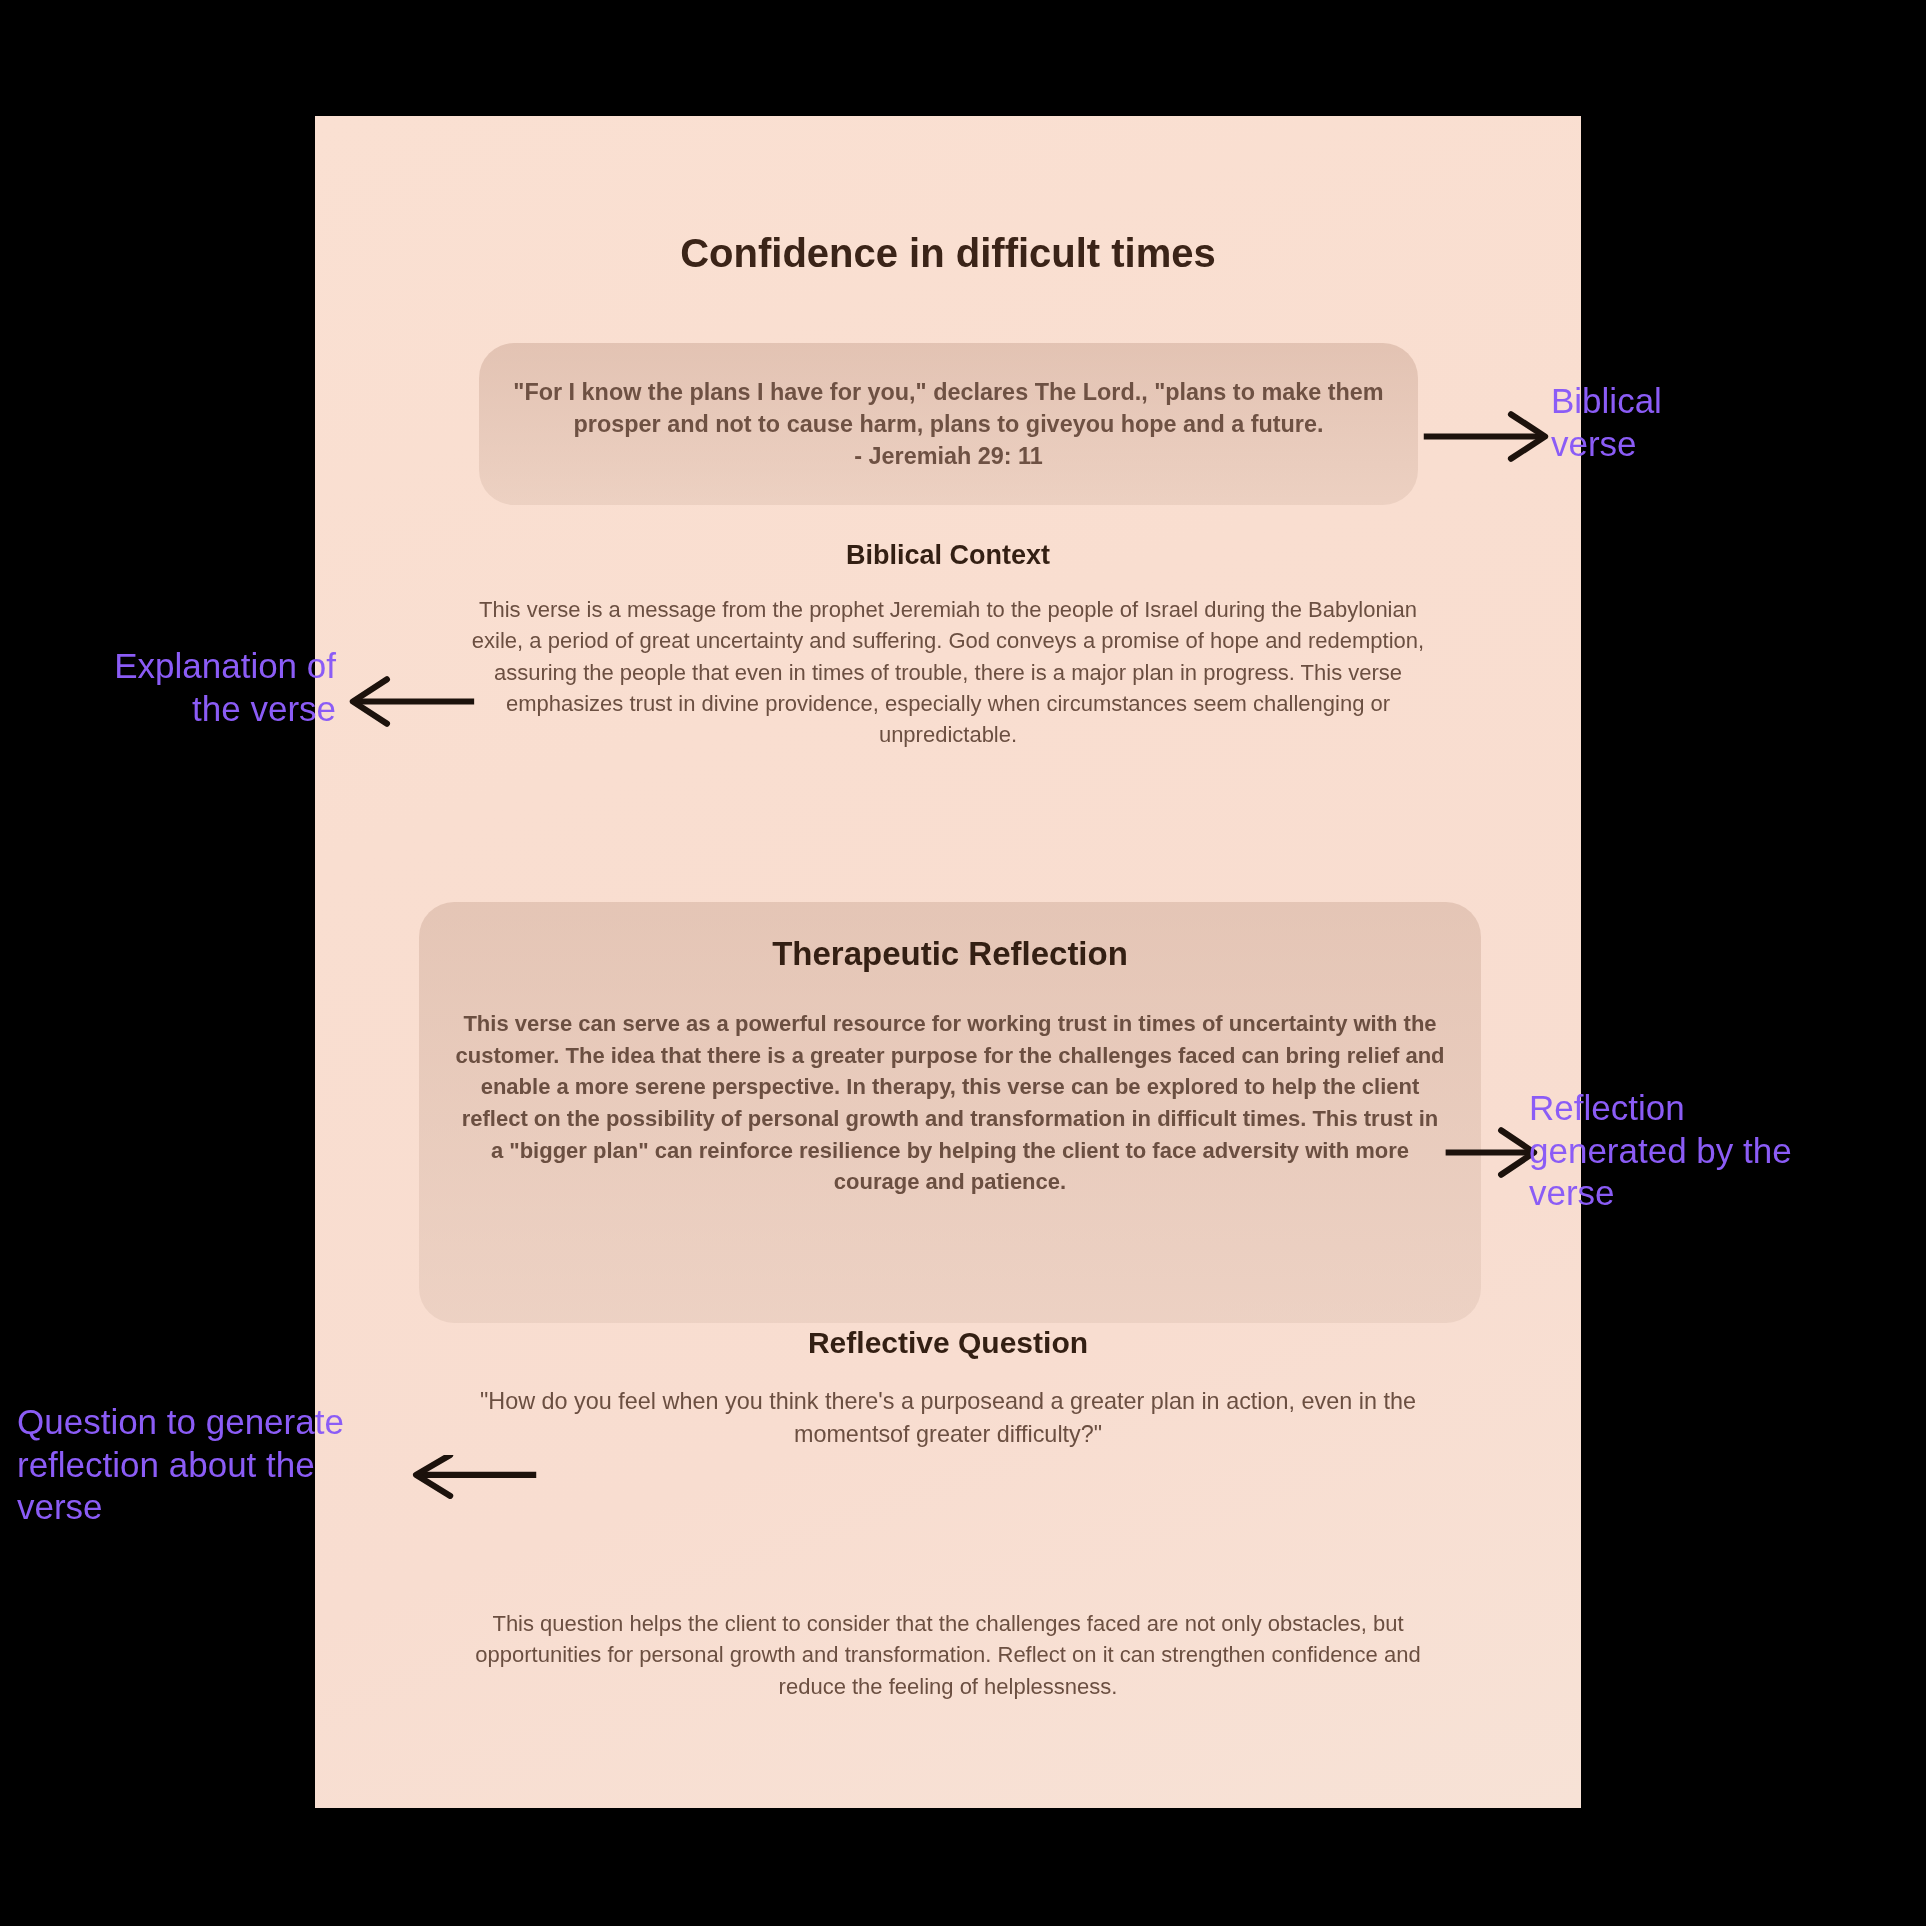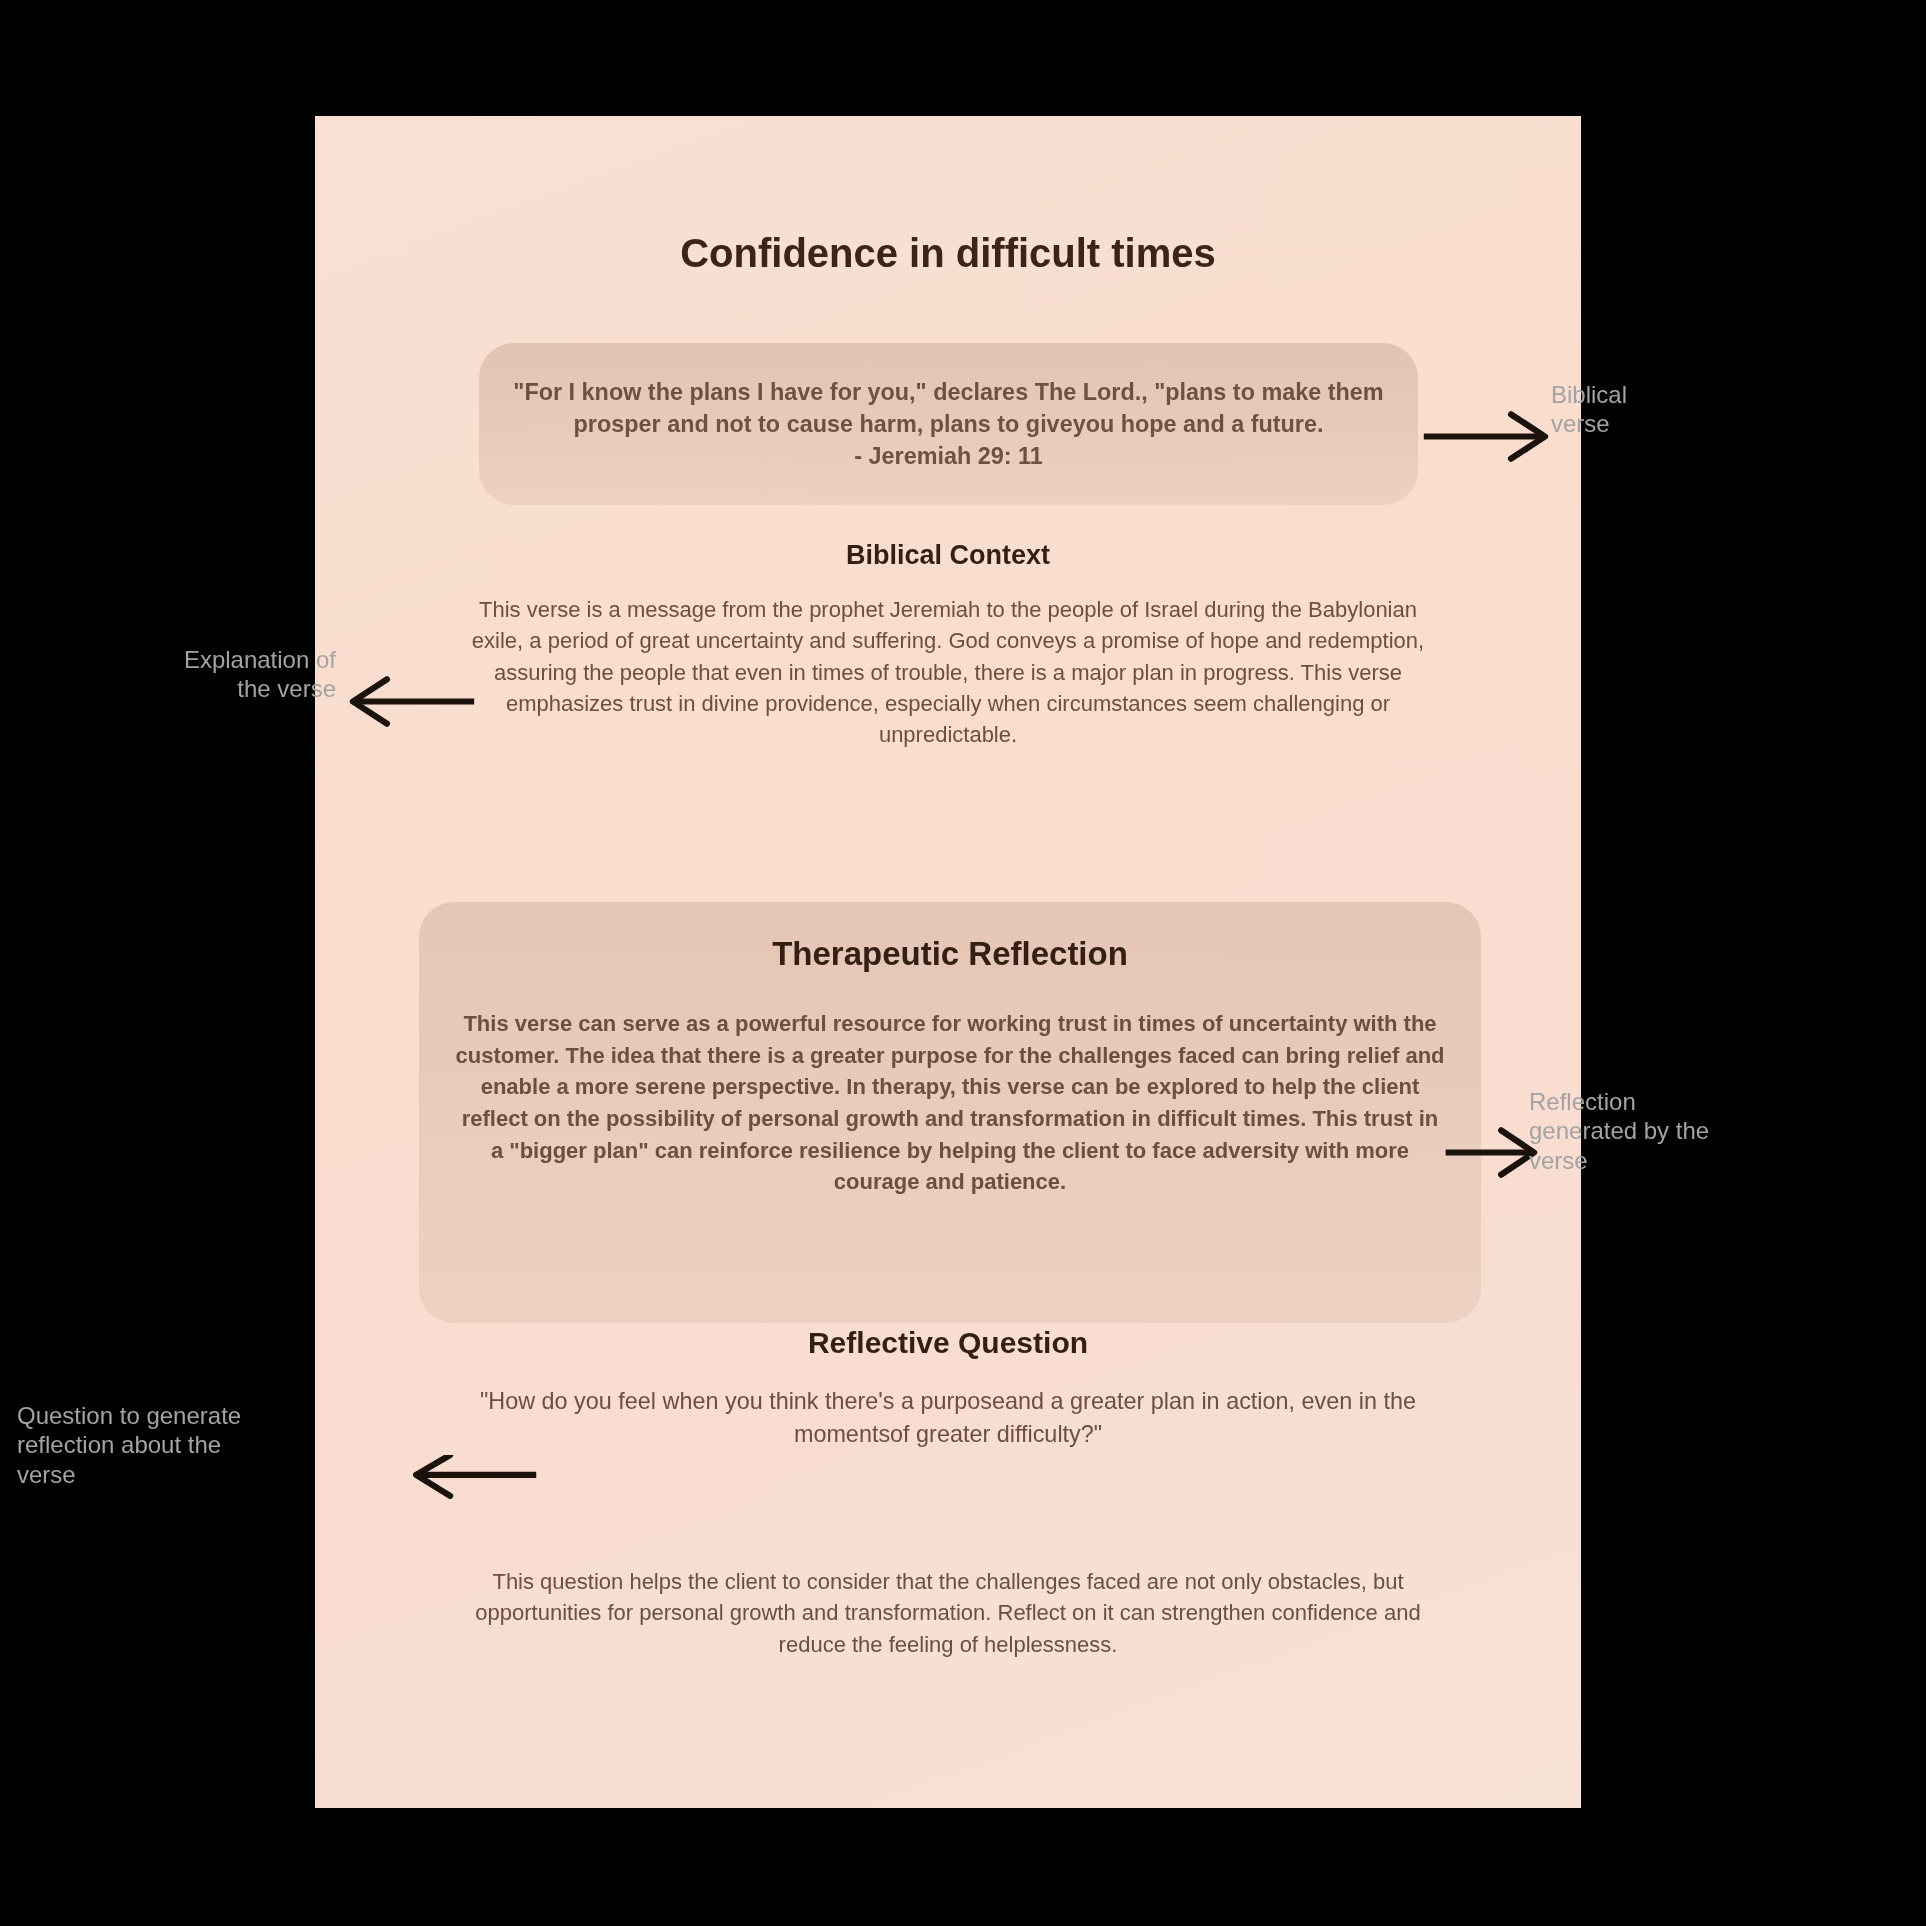--- a/index.html
+++ b/index.html
@@ -131,34 +131,34 @@
   }
   #question-block .sec-body {
     margin-top: 23px;
     font-size: 23.4px;
   }
 
   
   #closing-block {
     position: absolute;
     left: 131px;
-    top: 1450px;
+    top: 1492px;
     width: 1004px;
     text-align: center;
   }
   #closing-block .sec-body {
     margin-top: 0;
     font-size: 22px;
   }
 
   
   .anno-label {
     position: absolute;
-    font-size: 24px;
-    color: #a3a3a3;
+    font-size: 35px;
+    color: #8b5cf6;
     line-height: 1.22;
     white-space: pre-line;
   }
   .anno-arrow {
     position: absolute;
   }
   .anno-arrow svg { display: block; }
 
   #anno-verse-label        { left: 1551px; top: 380px;  width: 297px; text-align: left; }
   #anno-explanation-label  { left: 51px;   top: 645px; width: 285px; text-align: right; }

